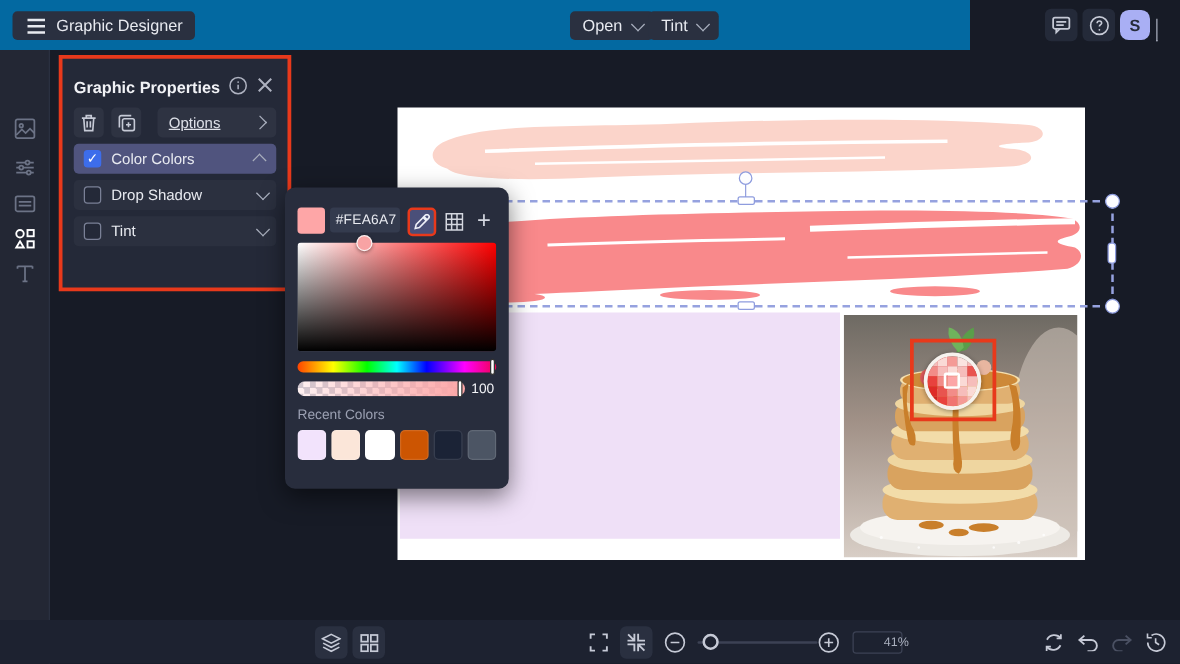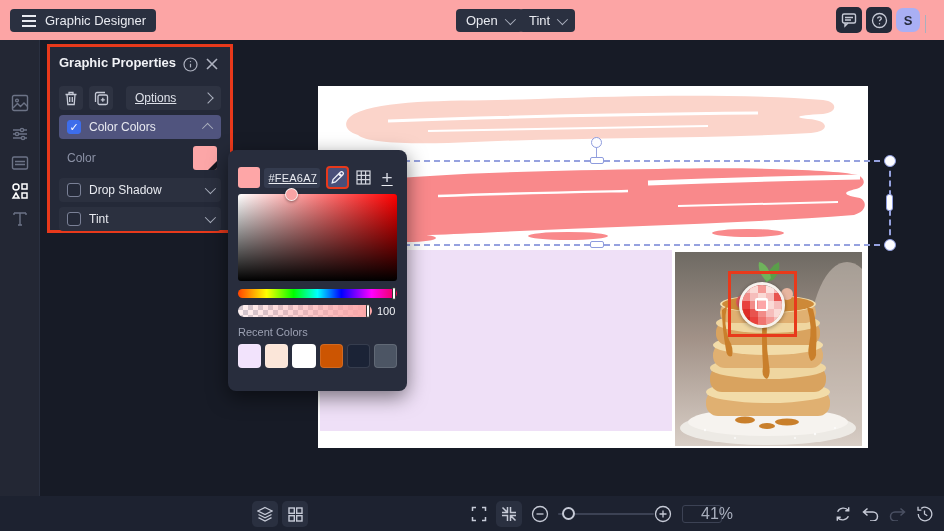--- a/index.html
+++ b/index.html
@@ -2,21 +2,21 @@
 <html><head>
 <meta charset="utf-8">
 <style>
   * { margin:0; padding:0; box-sizing:border-box; }
   html,body { width:944px; height:531px; }
   body { font-family:"Liberation Sans", sans-serif; background:#171B26; overflow:hidden; position:relative; color:#EDEFF4; }
   .abs { position:absolute; }
   svg { display:block; }
 
   
-  #topbar { left:0; top:0; width:944px; height:40px; background:#fca5a5; z-index:30; }
+  #topbar { left:0; top:0; width:776px; height:40px; background:#0369a1; z-index:30; }
   .chip { background:#2A3040; border-radius:4px; display:flex; align-items:center; gap:7px; height:23px; padding:0 10px; color:#E8EAF0; font-size:13px; cursor:pointer; }
   .chev { width:8px; height:8px; border-right:1.5px solid #A9AFBD; border-bottom:1.5px solid #A9AFBD; transform:rotate(45deg) translateY(-2px); }
   .tb-icon { width:26px; height:26px; display:flex; align-items:center; justify-content:center; color:#C6CAD6; background:#242A39; border-radius:5px; }
 
   
   #sidebar { left:0; top:40px; width:40px; height:491px; background:#232734; border-right:1px solid #2A3040; z-index:20; }
   .sb-item { position:absolute; left:8px; width:24px; height:24px; display:flex; align-items:center; justify-content:center; color:#6C7386; }
   .sb-item.active { color:#FFFFFF; }
 
   
@@ -31,41 +31,41 @@
   #mag-center { left:755px; top:298px; width:13px; height:13px; border:2px solid #FFF; border-radius:2px; z-index:8; }
 
   
   .dashH { height:0; border-top:2px dashed #96A2DF; z-index:3; }
   .dashV { width:0; border-left:2px dashed #96A2DF; z-index:3; }
   .handle-rect { background:#FFF; border:1.5px solid #8E9CDE; border-radius:2px; z-index:4; }
   .handle-circ { background:#FDFDFF; border:1.5px solid #8E9CDE; border-radius:50%; z-index:4; }
 
   
   #props { left:47px; top:44px; width:186px; height:189px; background:#242938; border:3px solid #E8391B; z-index:25; padding:8px 9px; }
-  #props-header { display:flex; align-items:flex-start; height:22px; }
+  #props-header { display:flex; align-items:flex-end; height:22px; }
   #props-title { font-size:13px; font-weight:bold; color:#F1F2F6; flex:1; }
   .mini-icon { color:#AEB2C0; display:flex; align-items:center; justify-content:center; width:18px; height:18px; }
   .pbtn { width:24px; height:24px; background:#2E3342; border-radius:4px; display:flex; align-items:center; justify-content:center; color:#C6CAD6; cursor:pointer; }
   #options-btn { flex:1; margin-left:7px; height:24px; background:#2E3342; border-radius:4px; display:flex; align-items:center; padding:0 9px; font-size:12px; color:#DDE0E8; cursor:pointer; }
   .prow { height:24px; border-radius:4px; background:#2B303F; display:flex; align-items:center; padding:0 8px; gap:8px; margin-top:5px; cursor:pointer; }
   .prow .lbl { flex:1; font-size:12px; color:#E8EAF0; }
   .cbox { width:14px; height:14px; border-radius:3px; border:1.5px solid #7A8096; background:#242938; }
   .cbox.checked { background:#3D6DEB; border-color:#3D6DEB; color:#FFF; font-size:11px; line-height:13px; text-align:center; }
   #row-overlay { background:#50547E; }
   #color-row { display:flex; align-items:center; padding:3px 4px 3px 8px; margin-top:4px; }
   #color-row .lbl2 { flex:1; font-size:12px; color:#8C92A6; }
   #color-swatch { width:24px; height:24px; border-radius:3px; position:relative; overflow:hidden; cursor:pointer; }
   #color-swatch::after { content:""; position:absolute; right:0; bottom:0; border-left:9px solid transparent; border-bottom:9px solid #14161f; }
 
   
   #picker { left:228px; top:150px; width:179px; height:241px; background:#282D3D; border-radius:8px; z-index:26; box-shadow:0 6px 20px rgba(0,0,0,.5); padding:8px 10px; }
   #picker-tabs { display:flex; gap:24px; height:24px; border-bottom:1px solid #343A4C; }
   .ptab { font-size:12px; color:#7C8298; cursor:pointer; padding-bottom:6px; }
   .ptab.active { color:#9BA3F5; border-bottom:2px solid #9BA3F5; }
-  #swatch-row { display:flex; align-items:center; gap:4px; margin-top:8px; height:23px;text-decoration:underline; }
+  #swatch-row { display:flex; gap:4px; margin-top:8px; height:23px; }
   #picker-swatch { width:24px; height:21px; border-radius:3px; }
   #hex-chip { width:62px; height:20px; background:#343B4E; border-radius:3px; color:#E8EAF0; font-size:11px; display:flex; align-items:center; padding-left:5px; letter-spacing:.2px; }
   #eyedropper-btn { width:26px; height:23px; background:#4A4F79; border:2px solid #E8391B; border-radius:4px; display:flex; align-items:center; justify-content:center; color:#EDEFF8; cursor:pointer; margin-left:2px; }
   .picker-mini { width:22px; height:22px; display:flex; align-items:center; justify-content:center; color:#D4D7E0; cursor:pointer; }
   #grad { margin-top:5px; width:159px; height:87px; border-radius:3px; position:relative;
           background:linear-gradient(to bottom, rgba(0,0,0,0), #000),
                      linear-gradient(to right, #FFF, #F00); }
   #grad-cursor { position:absolute; left:47px; top:-6px; width:13px; height:13px; border-radius:50%; background:#F8A3A4; border:1px solid rgba(255,255,255,.85); box-shadow:0 1px 3px rgba(0,0,0,.4); }
   #hue { margin-top:8px; width:159px; height:9px; border-radius:5px; position:relative;
          background:linear-gradient(to right,#F40,#FF0 18%,#0F0 35%,#0FF 50%,#00F 65%,#F0F 84%,#F0024E); }
@@ -83,21 +83,21 @@
 
   
   #strokes { left:0; top:0; width:550px; height:362px; }
 
   
   #bottombar { left:0; top:496px; width:944px; height:35px; background:#1D2230; z-index:30; }
   .bb-icon { position:absolute; top:5px; width:26px; height:26px; display:flex; align-items:center; justify-content:center; color:#C6CAD6; border-radius:5px; cursor:pointer; }
   .bb-chip { background:#2A3040; }
   #zoom-track { left:558px; top:17px; width:96px; height:2px; background:#3C4254; border-radius:1px; }
   #zoom-handle { left:562px; top:11px; width:13px; height:13px; border-radius:50%; background:#1D2230; border:2px solid #C6CAD6; cursor:pointer; z-index:31; }
-  #zoom-value { left:682px; top:9px; width:40px; height:18px; border:1px solid #3C4254; border-radius:3px; color:#A9AFBD; font-size:16px; display:flex; align-items:center; justify-content:center;padding-left:30px; }
+  #zoom-value { left:682px; top:9px; width:40px; height:18px; border:1px solid #3C4254; border-radius:3px; color:#A9AFBD; font-size:10px; display:flex; align-items:center; justify-content:center;padding-left:30px; }
   .disabled { color:#4A5062 !important; }
 </style>
 </head>
 <body>
 
 <div class="abs" id="topbar">
   <div class="abs chip" style="left:10px;top:9px;">
     <span class="mini-icon">
       <svg width="16" height="14" viewBox="0 0 16 14" fill="none" stroke="#E8EAF0" stroke-width="2">
           <path d="M1 2h14M1 7h14M1 12h14"></path>
@@ -317,24 +317,20 @@
     <div id="options-btn">
       <span style="flex:1;text-decoration:underline;">Options</span>
       <span class="chev" style="transform:rotate(-45deg);"></span>
     </div>
   </div>
   <div class="prow" id="row-overlay">
     <span class="cbox checked">✓</span>
     <span class="lbl">Color Colors</span>
     <span class="chev" style="transform:rotate(-135deg) translateY(-2px);"></span>
   </div>
-  <div id="color-row">
-    <span class="lbl2">Color</span>
-    <div id="color-swatch" style="background-color: rgb(252, 166, 167);"></div>
-  </div>
   <div class="prow">
     <span class="cbox"></span>
     <span class="lbl">Drop Shadow</span>
     <span class="chev"></span>
   </div>
   <div class="prow">
     <span class="cbox"></span>
     <span class="lbl">Tint</span>
     <span class="chev"></span>
   </div>

